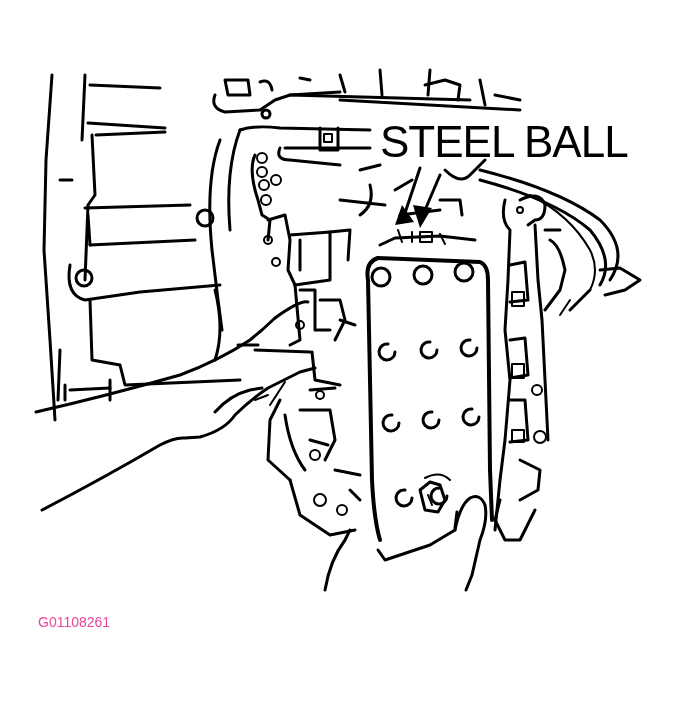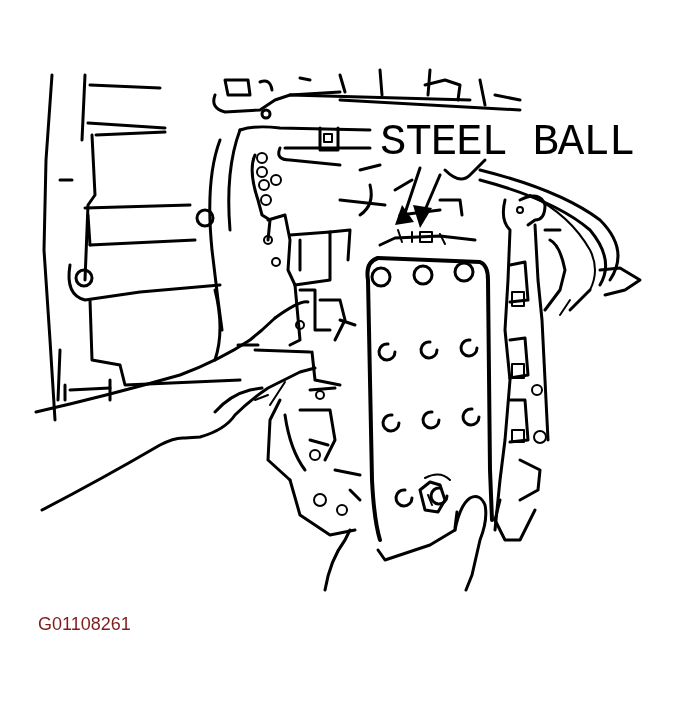--- a/index.html
+++ b/index.html
@@ -1,19 +1,19 @@
 <!DOCTYPE html>
 <html><head>
   <meta charset="utf-8">
   <style>
     html, body { margin: 0; padding: 0; background: #ffffff; }
     body { width: 679px; height: 710px; position: relative; overflow: hidden; font-family: "Liberation Sans", sans-serif; }
     .canvas { position: absolute; left: 0; top: 0; width: 679px; height: 710px; }
-    .callout { position: absolute; left: 380px; top: 120px; font-family: Liberation Mono, monospace; font-size: 44px; letter-spacing: -1px; color: #000; line-height: 1; white-space: nowrap; }
-    .figure-id { position: absolute; left: 38px; top: 615px; font-family: "Liberation Sans", sans-serif; font-size: 18px; color: #7f1d1d; line-height: 1; }
+    .callout { position: absolute; left: 380px; top: 120px; font-family: Liberation Sans, sans-serif; font-size: 44px; letter-spacing: -1px; color: #000; line-height: 1; white-space: nowrap; }
+    .figure-id { position: absolute; left: 38px; top: 615px; font-family: "Liberation Sans", sans-serif; font-size: 14px; color: #ec4899; line-height: 1; }
     svg .ln { fill: none; stroke: #000; stroke-width: 3; stroke-linecap: round; stroke-linejoin: round; }
     svg .thin { fill: none; stroke: #000; stroke-width: 2; stroke-linecap: round; stroke-linejoin: round; }
     svg .bold { fill: none; stroke: #000; stroke-width: 4; stroke-linecap: round; stroke-linejoin: round; }
     svg .solid { fill: #000; stroke: none; }
   </style>
 </head>
 <body>
 
 <div class="canvas">
   <svg width="679" height="710" viewBox="0 0 679 710">

